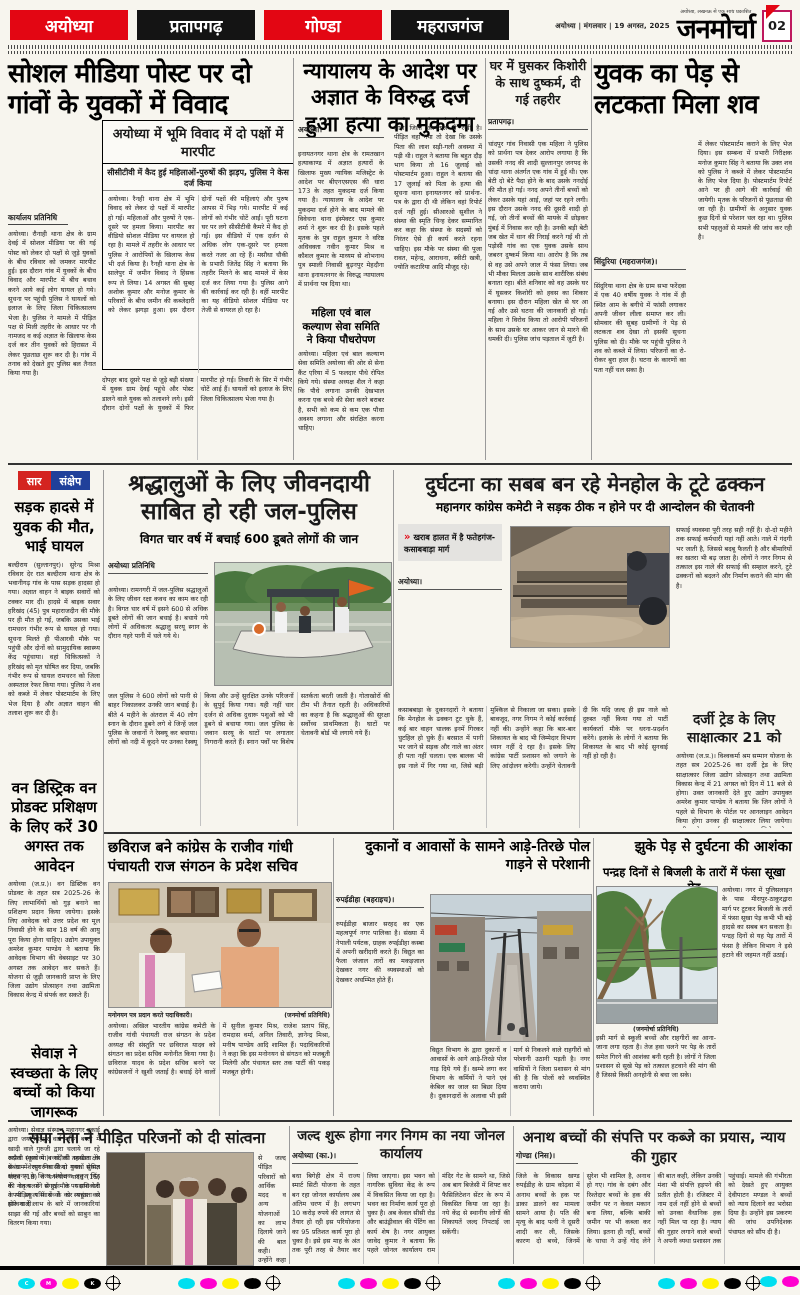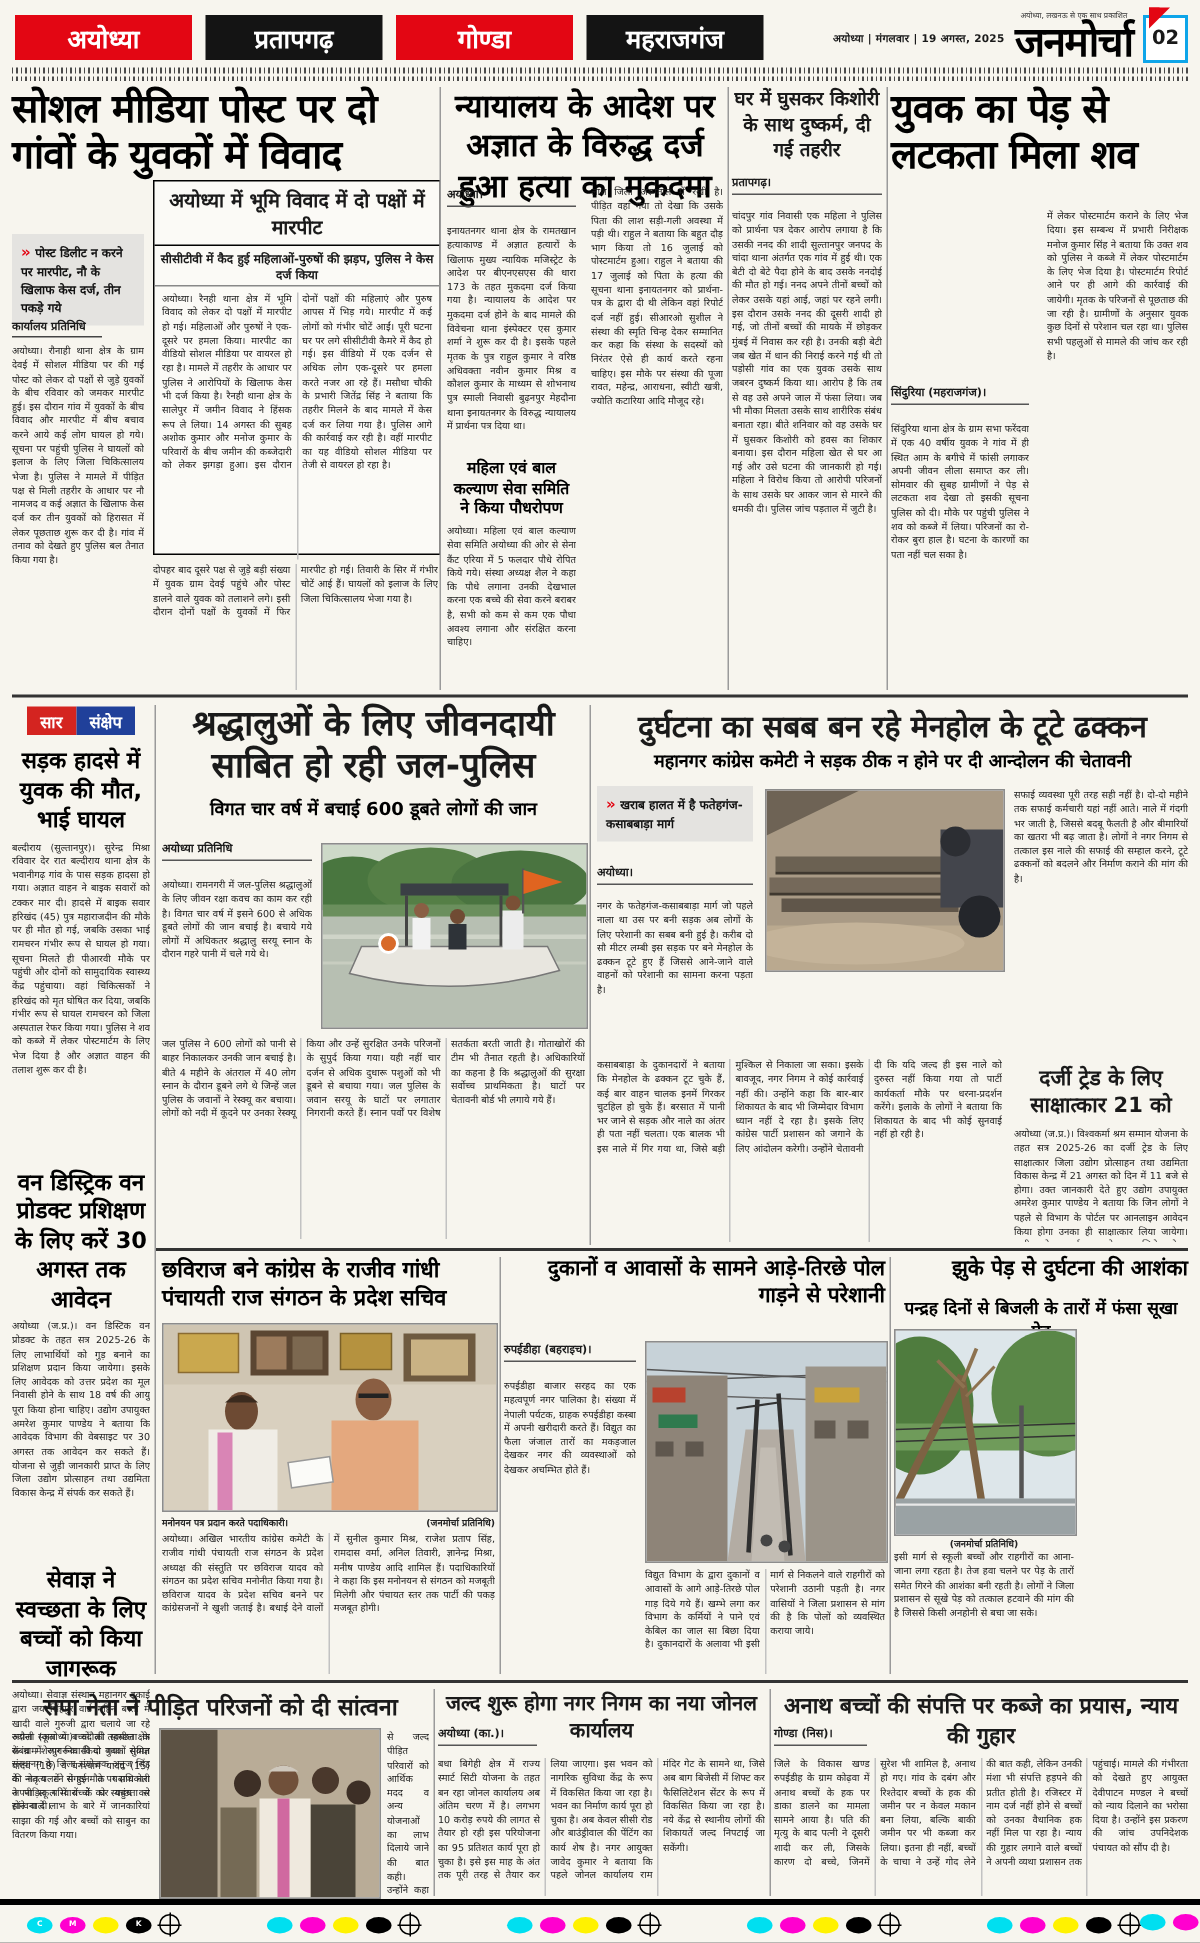--- a/index.html
+++ b/index.html
@@ -9,21 +9,21 @@
   
   #masthead{left:10px;top:6px;width:782px;height:38px;display:flex;align-items:center;gap:9px;}
   .ed{width:118px;height:30px;display:flex;align-items:center;justify-content:center;
       color:#fff;font-weight:bold;font-size:17px;}
   .ed.red{background:#e30613;} .ed.blk{background:#141414;}
   #mast-right{margin-left:auto;display:flex;align-items:flex-end;gap:7px;}
   #mast-date{font-size:7px;font-weight:bold;white-space:nowrap;align-self:center;letter-spacing:.2px;}
   #paper-block{display:flex;flex-direction:column;align-items:center;line-height:1;}
   #paper-tag{font-size:5px;color:#333;margin-bottom:1px;}
   #paper-name{font-size:27px;font-weight:900;letter-spacing:-1px;color:#000;}
-  #page-box{width:26px;height:28px;border:2px solid #0ea5e9;position:relative;display:flex;
+  #page-box{width:26px;height:28px;border:2px solid #be185d;position:relative;display:flex;
             align-items:center;justify-content:center;font-size:13px;font-weight:bold;background:#fff;}
   #page-box::before{content:"";position:absolute;top:-7px;left:2px;border-left:7px solid #e30613;
             border-top:7px solid #e30613;border-right:7px solid transparent;border-bottom:7px solid transparent;}
   .strip{left:8px;width:784px;background:repeating-linear-gradient(90deg,#4a4a4a 0 1px,transparent 1px 3px);}
   #strip1{top:45px;height:4px;} #strip2{top:51px;height:3px;}
   
   .vr{position:absolute;width:1px;background:#9a9a9a;}
   .hr{position:absolute;background:#333;}
   
   .hl-xl{font-size:26px;font-weight:900;line-height:1.18;color:#000;letter-spacing:-.5px;}
@@ -86,23 +86,20 @@
         <span id="paper-name">जनमोर्चा</span>
       </span>
       <span id="page-box">02</span>
     </div>
   </div>
   <div class="abs strip" id="strip1"></div>
   <div class="abs strip" id="strip2"></div>
 
   <div class="abs" id="sec-social">
     <div class="abs hl-xl" style="left:0;top:0;width:284px;">सोशल मीडिया पोस्ट पर दो गांवों के युवकों में विवाद</div>
-    <div class="abs hlbox" style="left:0;top:98px;width:76px;">
-      <span class="mk">»</span><span>पोस्ट डिलीट न करने पर मारपीट, नौ के खिलाफ केस दर्ज, तीन पकड़े गये</span>
-    </div>
     <div class="abs dl" style="left:0;top:154px;width:88px;border-bottom:none;">कार्यालय प्रतिनिधि</div>
     <div class="abs" style="left:0;top:166px;width:60px;height:1px;background:#444;"></div>
     <div class="abs body" style="left:0;top:172px;width:88px;height:230px;">अयोध्या। रौनाही थाना क्षेत्र के ग्राम देवई में सोशल मीडिया पर की गई पोस्ट को लेकर दो पक्षों से जुड़े युवकों के बीच रविवार को जमकर मारपीट हुई। इस दौरान गांव में युवकों के बीच विवाद और मारपीट में बीच बचाव करने आये कई लोग घायल हो गये। सूचना पर पहुंची पुलिस ने घायलों को इलाज के लिए जिला चिकित्सालय भेजा है। पुलिस ने मामले में पीड़ित पक्ष से मिली तहरीर के आधार पर नौ नामजद व कई अज्ञात के खिलाफ केस दर्ज कर तीन युवकों को हिरासत में लेकर पूछताछ शुरू कर दी है। गांव में तनाव को देखते हुए पुलिस बल तैनात किया गया है।</div>
     <div class="abs inbox" style="left:94px;top:62px;width:190px;height:248px;">
       <div class="bh">अयोध्या में भूमि विवाद में दो पक्षों में मारपीट</div>
       <div class="bd">सीसीटीवी में कैद हुई महिलाओं-पुरुषों की झड़प, पुलिस ने केस दर्ज किया</div>
       <div class="body c2" style="padding:4px 5px;height:178px;">अयोध्या। रैनही थाना क्षेत्र में भूमि विवाद को लेकर दो पक्षों में मारपीट हो गई। महिलाओं और पुरुषों ने एक-दूसरे पर हमला किया। मारपीट का वीडियो सोशल मीडिया पर वायरल हो रहा है। मामले में तहरीर के आधार पर पुलिस ने आरोपियों के खिलाफ केस भी दर्ज किया है। रैनही थाना क्षेत्र के सालेपुर में जमीन विवाद ने हिंसक रूप ले लिया। 14 अगस्त की सुबह अशोक कुमार और मनोज कुमार के परिवारों के बीच जमीन की कब्जेदारी को लेकर झगड़ा हुआ। इस दौरान दोनों पक्षों की महिलाएं और पुरुष आपस में भिड़ गये। मारपीट में कई लोगों को गंभीर चोटें आईं। पूरी घटना घर पर लगे सीसीटीवी कैमरे में कैद हो गई। इस वीडियो में एक दर्जन से अधिक लोग एक-दूसरे पर हमला करते नजर आ रहे हैं। मसौधा चौकी के प्रभारी जितेंद्र सिंह ने बताया कि तहरीर मिलने के बाद मामले में केस दर्ज कर लिया गया है। पुलिस आगे की कार्रवाई कर रही है। वहीं मारपीट का यह वीडियो सोशल मीडिया पर तेजी से वायरल हो रहा है।</div>
     </div>
     <div class="abs body c2" style="left:94px;top:318px;width:190px;height:84px;">दोपहर बाद दूसरे पक्ष से जुड़े बड़ी संख्या में युवक ग्राम देवई पहुंचे और पोस्ट डालने वाले युवक को तलाशने लगे। इसी दौरान दोनों पक्षों के युवकों में फिर मारपीट हो गई। तिवारी के सिर में गंभीर चोटें आई हैं। घायलों को इलाज के लिए जिला चिकित्सालय भेजा गया है।</div>
   </div>
@@ -181,21 +178,20 @@
   </div>
   <div class="vr" style="left:393px;top:470px;height:360px;"></div>
 
   <div class="abs" id="sec-man">
     <div class="abs" style="left:0;top:0;width:394px;font-size:20px;font-weight:900;text-align:center;">दुर्घटना का सबब बन रहे मेनहोल के टूटे ढक्कन</div>
     <div class="abs deck" style="left:0;top:28px;width:394px;">महानगर कांग्रेस कमेटी ने सड़क ठीक न होने पर दी आन्दोलन की चेतावनी</div>
     <div class="abs hlbox" style="left:0;top:54px;width:92px;">
       <span class="mk">»</span><span>खराब हालत में है फतेहगंज-कसाबबाड़ा मार्ग</span>
     </div>
     <div class="abs dl" style="left:0;top:106px;width:104px;">अयोध्या।</div>
-    <div class="abs body" style="left:0;top:130px;width:104px;height:96px;">नगर के फतेहगंज-कसाबबाड़ा मार्ग जो पहले नाला था उस पर बनी सड़क अब लोगों के लिए परेशानी का सबब बनी हुई है। करीब दो सौ मीटर लम्बी इस सड़क पर बने मेनहोल के ढक्कन टूटे हुए हैं जिससे आने-जाने वाले वाहनों को परेशानी का सामना करना पड़ता है।</div>
     <div class="abs photo" style="left:112px;top:56px;width:158px;height:120px;">
       <svg viewBox="0 0 158 120" preserveAspectRatio="none">
         <rect width="158" height="120" fill="#a99a85"></rect>
         <rect y="90" width="158" height="30" fill="#baa98f"></rect>
         <polygon points="0,0 62,0 0,30" fill="#6e6355"></polygon>
         <rect x="6" y="44" width="124" height="10" fill="#6b6152"></rect>
         <rect x="2" y="58" width="132" height="10" fill="#75695a"></rect>
         <rect x="10" y="72" width="118" height="9" fill="#60564a"></rect>
         <rect x="6" y="54" width="124" height="2" fill="#3f382f"></rect>
         <rect x="2" y="68" width="132" height="2" fill="#3f382f"></rect>
@@ -288,20 +284,21 @@
         <line x1="58" y1="118" x2="44" y2="30" stroke="#7d6243" stroke-width="5"></line>
         <line x1="46" y1="38" x2="28" y2="20" stroke="#8d7250" stroke-width="2.5"></line>
         <line x1="45" y1="34" x2="54" y2="12" stroke="#8d7250" stroke-width="2.5"></line>
         <line x1="47" y1="44" x2="66" y2="24" stroke="#8d7250" stroke-width="2"></line>
         <line x1="84" y1="50" x2="84" y2="112" stroke="#555" stroke-width="3"></line>
         <rect y="112" width="120" height="24" fill="#9aa2a4"></rect>
         <line x1="0" y1="116" x2="120" y2="116" stroke="#e8e8e8" stroke-width="1.5"></line>
       </svg>
     </div>
     <div class="abs credit" style="left:0;top:186px;width:120px;text-align:center;">(जनमोर्चा प्रतिनिधि)</div>
+    <div class="abs body" style="left:126px;top:48px;width:70px;height:230px;">अयोध्या। नगर में पुलिसलाइन के पास मीरापुर-ठाकुरद्वारा मार्ग पर टूटकर बिजली के तारों में फंसा सूखा पेड़ कभी भी बड़े हादसे का सबब बन सकता है। पन्द्रह दिनों से यह पेड़ तारों में फंसा है लेकिन विभाग ने इसे हटाने की जहमत नहीं उठाई।</div>
     <div class="abs body" style="left:0;top:196px;width:120px;height:82px;">इसी मार्ग से स्कूली बच्चों और राहगीरों का आना-जाना लगा रहता है। तेज हवा चलने पर पेड़ के तारों समेत गिरने की आशंका बनी रहती है। लोगों ने जिला प्रशासन से सूखे पेड़ को तत्काल हटवाने की मांग की है जिससे किसी अनहोनी से बचा जा सके।</div>
   </div>
 
   <div class="vr" style="left:333px;top:838px;height:278px;"></div>
   <div class="vr" style="left:593px;top:838px;height:278px;"></div>
   <div class="hr" style="left:8px;top:1120px;width:784px;height:1.5px;"></div>
 
   <div class="abs" id="sec-sapa">
     <div class="abs" style="left:0;top:0;width:278px;font-size:15.5px;font-weight:900;text-align:center;">सपा नेता ने पीड़ित परिजनों को दी सांत्वना</div>
     <div class="abs body" style="left:0;top:28px;width:92px;height:110px;">रुदौली (अयोध्या)। रुदौली तहसील क्षेत्र के ग्राम शेरपुर निवासी दो युवकों सुमित यादव (18) व घनश्याम यादव (15) की नाव पलटने से हुई मौत पर सपा नेता ने पीड़ित परिवारों के घर पहुंच कर सांत्वना दी।</div>

